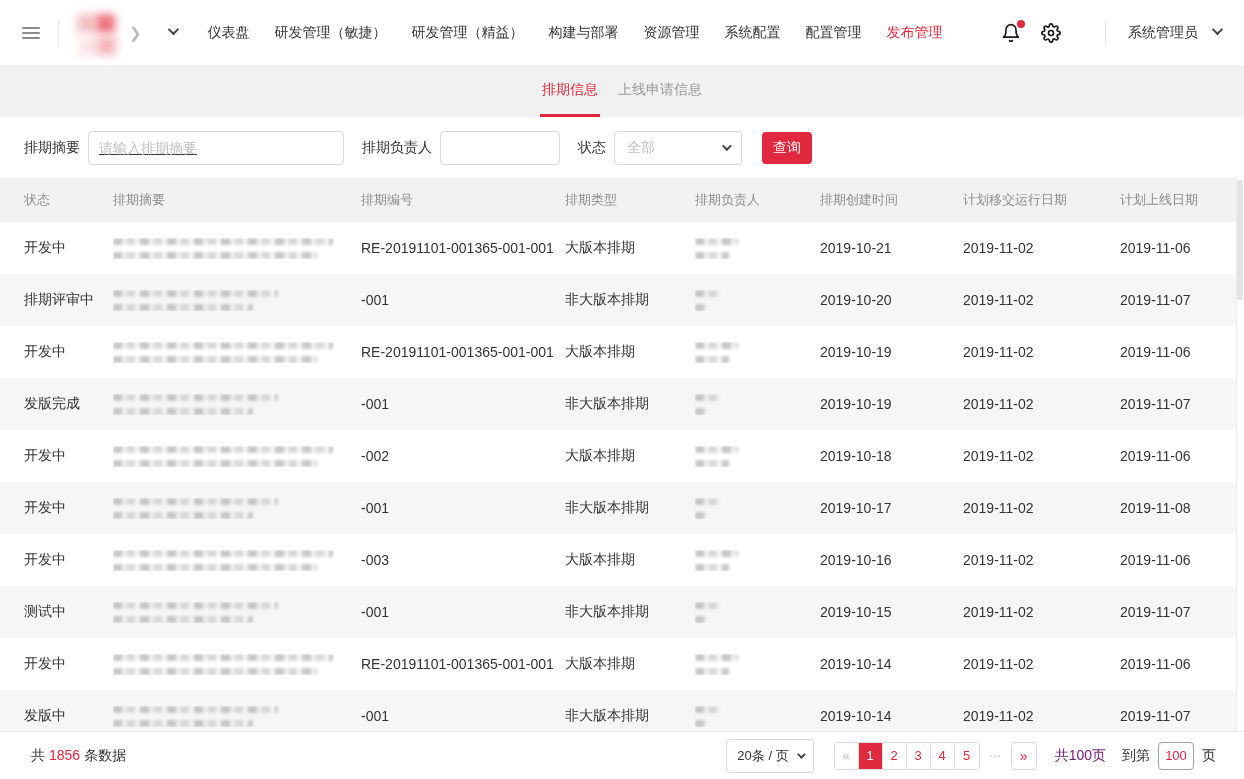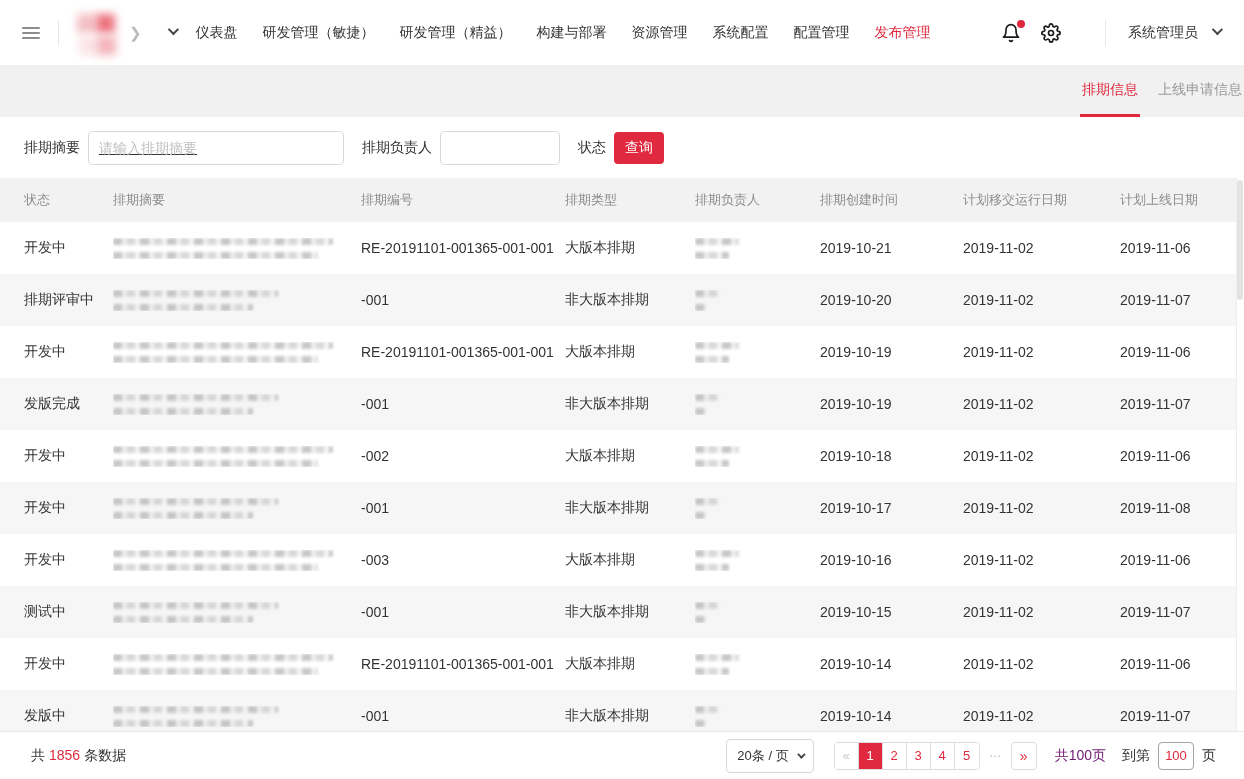--- a/index.html
+++ b/index.html
@@ -19,33 +19,33 @@
   .logo-blur .q { position:absolute; width:19px; height:19px; filter:blur(4px); }
   .q1 { left:0; top:0; background:#f3bfc4; }
   .q2 { right:0; top:0; background:#ec737e; }
   .q3 { left:2px; bottom:-3px; background:#fbe4e6; }
   .q4 { right:-1px; bottom:-3px; background:#f4b4ba; }
   .crumb-chev { color:#bbb; font-size:15px; margin-right:12px; }
   .proj-title { font-size:17px; font-weight:700; color:#1a1a1a; letter-spacing:.5px; }
   .caret { display:inline-block; width:8px; height:8px; border-right:2px solid #444;
            border-bottom:2px solid #444; transform:rotate(45deg) translateY(-2px);
            margin-left:14px; margin-bottom:3px; }
-  .topnav { display:flex; align-items:flex-end; margin-left:20px; gap:25px; }
+  .topnav { display:flex; align-items:flex-end; margin-left:32px; gap:25px; }
   .topnav .nav-item { color:#333; cursor:pointer; white-space:nowrap; }
   .topnav .nav-item.active { color:#e0293e; }
   .top-right { margin-left:auto; display:flex; align-items:center; }
   .icon-btn { position:relative; margin-left:20px; cursor:pointer; display:flex; align-items:center; }
   .badge-dot { position:absolute; top:-3px; right:-4px; width:8px; height:8px;
                border-radius:50%; background:#e0293e; }
   .user-box { display:flex; align-items:center; margin-left:22px; cursor:pointer; }
   .user-box .vdiv { margin:0 22px 0 0; }
   .user-name { color:#333; }
   
   .tabbar { height:51px; flex:0 0 51px; background:#f1f1f2; display:flex;
-            justify-content:flex-end; align-items:stretch; gap:16px; }
+            justify-content:center; align-items:stretch; gap:16px; }
   .tab { display:flex; align-items:center; color:#999; cursor:pointer;
          border-bottom:3px solid transparent; padding:0 2px; }
   .tab.active { color:#e0293e; border-bottom-color:#e0293e; }
   
   .filters { height:61px; flex:0 0 61px; display:flex; align-items:center;
              padding-left:24px; background:#fff; }
   .f-label { color:#333; margin-right:8px; white-space:nowrap; }
   .f-input { height:34px; border:1px solid #d9d9d9; border-radius:4px;
              padding:0 10px; font-size:14px; color:#333; outline:none;
              font-family:inherit; }
@@ -160,20 +160,24 @@
   <div class="tab active">排期信息</div>
   <div class="tab">上线申请信息</div>
 </div>
 
 <div class="filters">
   <span class="f-label">排期摘要</span>
   <input class="f-input in-summary" placeholder="请输入排期摘要" style="">
   <span class="f-label">排期负责人</span>
   <input class="f-input in-owner" value="" style="">
   <span class="f-label">状态</span>
+  <div class="select-box">
+    <span class="sel-val">全部</span>
+    <span class="sel-chev"></span>
+  </div>
   <button class="btn-search">查询</button>
 </div>
 
 <div class="table-wrap">
   <div class="grid thead">
     <div class="cell">状态</div>
     <div class="cell">排期摘要</div>
     <div class="cell">排期编号</div>
     <div class="cell">排期类型</div>
     <div class="cell">排期负责人</div>

